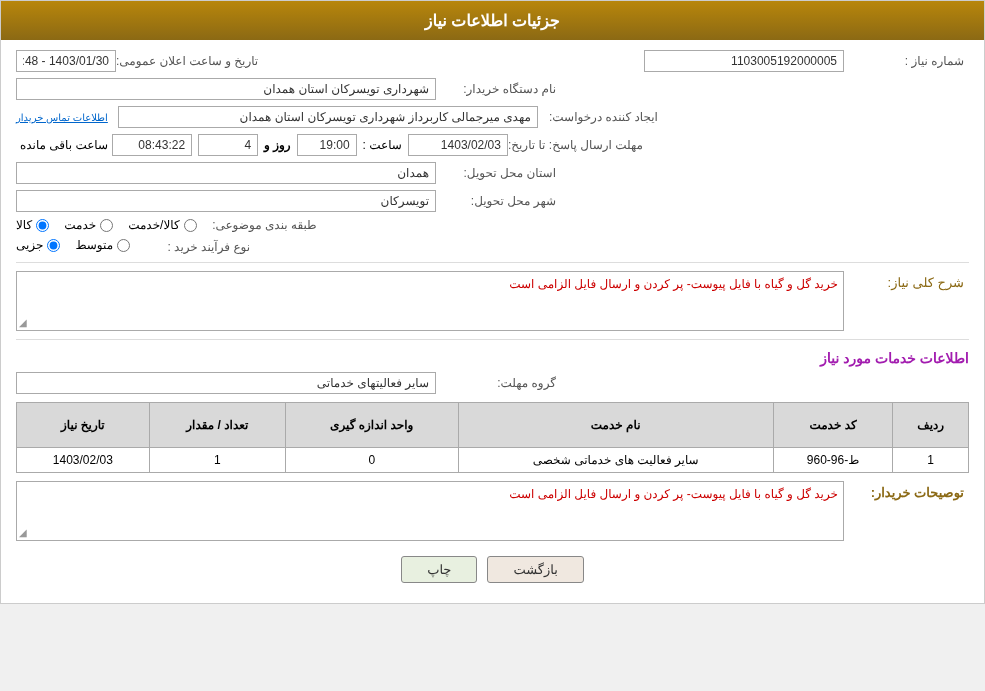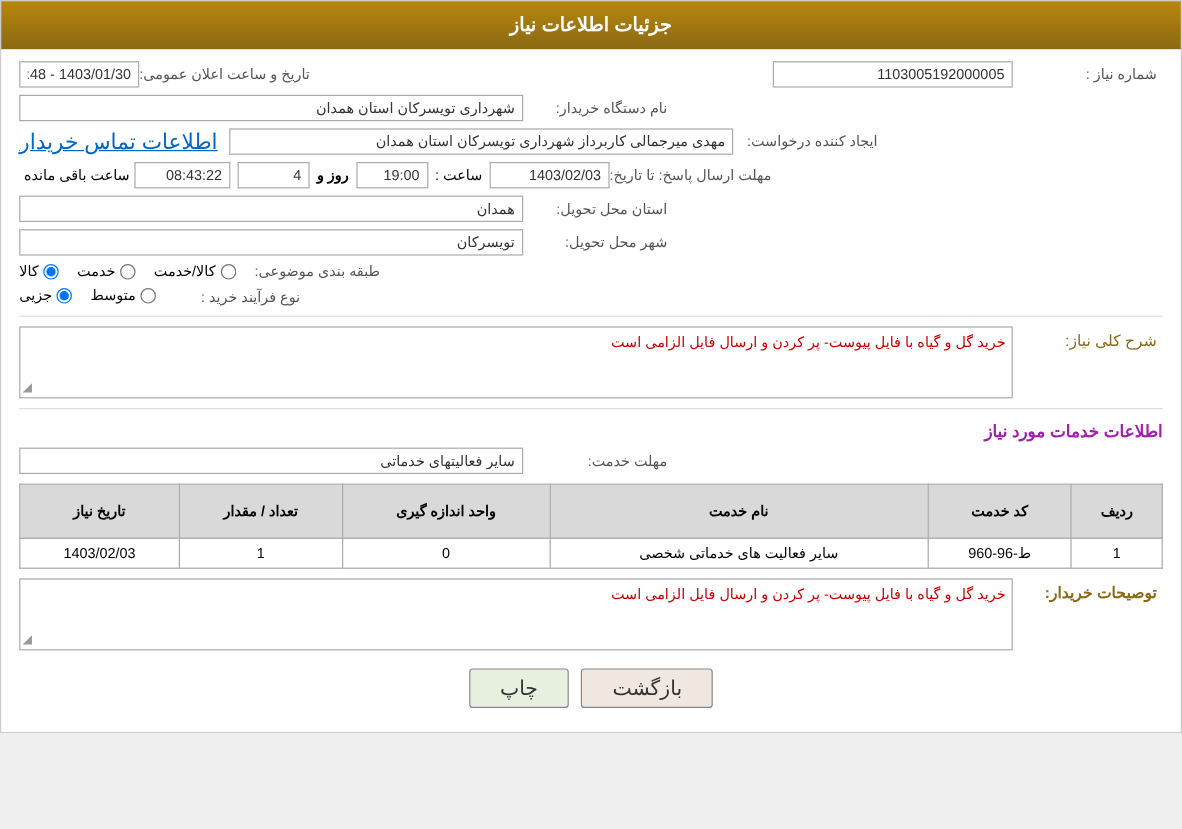--- a/index.html
+++ b/index.html
@@ -58,21 +58,21 @@
     .input-xsmall {
       width: 60px;
     }
     .input-large {
       width: 420px;
     }
     .link-blue {
       color: #0066cc;
       text-decoration: underline;
       cursor: pointer;
-      font-size: 18px;
+      font-size: 10px;
     }
     .section-title {
       color: #a21caf;
       font-weight: bold;
       font-size: 14px;
       margin: 10px 0 6px 0;
       text-align: right;
     }
     .radio-group {
       display: flex;
@@ -148,21 +148,21 @@
       position: relative;
     }
     .bottom-buttons {
       display: flex;
       justify-content: center;
       gap: 10px;
       margin: 15px 0 10px 0;
     }
     .btn {
       padding: 5px 25px;
-      font-size: 17px;
+      font-size: 13px;
       font-family: Tahoma, Arial, sans-serif;
       cursor: pointer;
       border: 1px solid #888;
       border-radius: 3px;
     }
     .btn-print {
       background: #e8f0e0;
       color: #333;
     }
     .btn-back {
@@ -276,21 +276,21 @@
           <span class="desc-arrow">◢</span>
         </div>
       </div>
     </div>
 
     <hr class="separator">
 
     <div class="section-title">اطلاعات خدمات مورد نیاز</div>
 
     <div class="form-row">
-      <span class="label">مهلت خدمت:</span>
+      <span class="label">گروه مهلت:</span>
       <input class="input-box input-large" type="text" readonly="" value="سایر فعالیتهای خدماتی" style="">
     </div>
 
     <table class="data-table">
       <thead>
         <tr>
           <th>ردیف</th>
           <th>کد خدمت</th>
           <th>نام خدمت</th>
           <th>واحد اندازه گیری</th>

